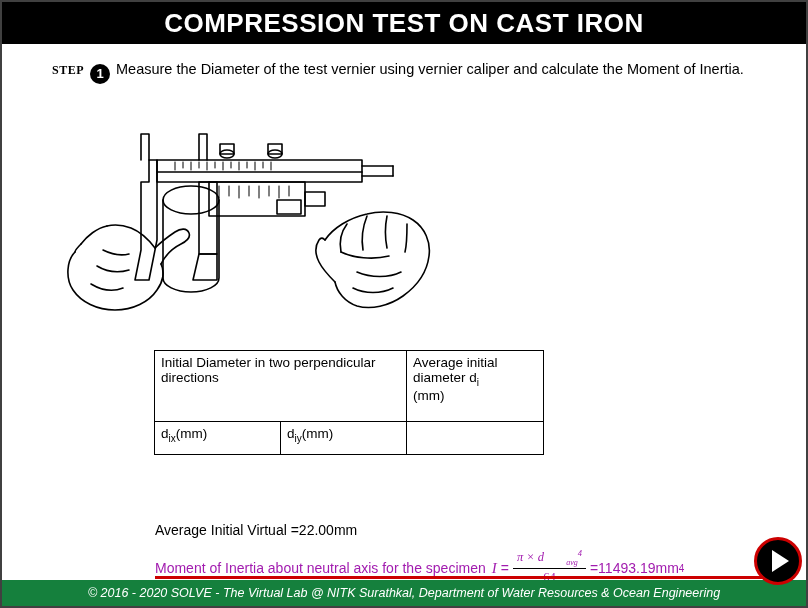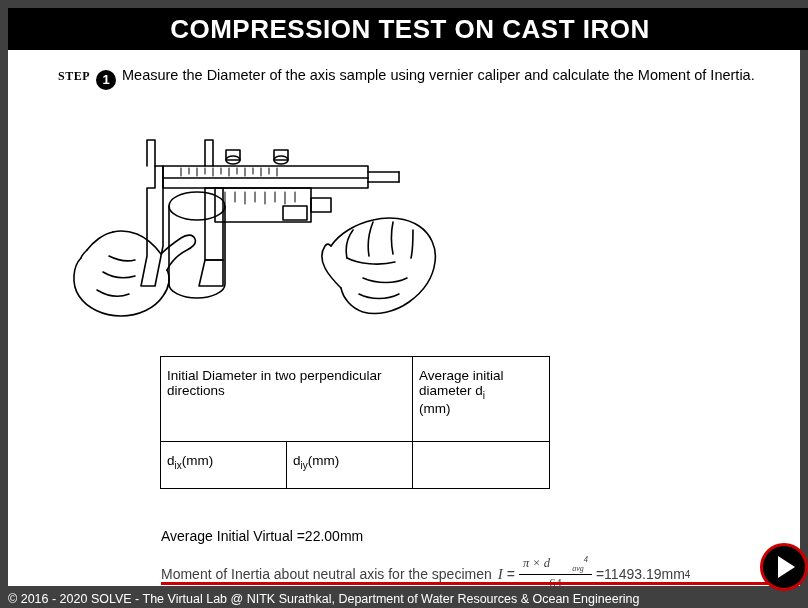--- a/index.html
+++ b/index.html
@@ -11,21 +11,21 @@
     height: 608px;
     font-family: "Liberation Sans", sans-serif;
     background: #ffffff;
     overflow: hidden;
   }
   #page {
     position: relative;
     width: 808px;
     height: 608px;
     box-sizing: border-box;
-    border: 8px solid #404040;
+    border: 2px solid #404040;
     background: #ffffff;
   }
   
   #header {
     position: absolute;
     left: 0;
     top: 0;
     width: 804px;
     height: 42px;
     background: #000000;
@@ -91,21 +91,21 @@
     left: 152px;
     top: 348px;
     border-collapse: collapse;
     table-layout: fixed;
   }
   #data-table td {
     border: 1px solid #000000;
     font-family: "Liberation Sans", sans-serif;
     font-size: 13.5px;
     color: #000000;
-    padding: 11px 6px;
+    padding: 4px 6px;
     vertical-align: top;
   }
   .col-a { width: 113px; }
   .col-b { width: 113px; }
   .col-c { width: 124px; }
   .cell-tall { height: 62px; }
   .cell-mid { height: 24px; margin-left: 42px; }
   sub { font-size: 10px; }
   sup { font-size: 10px; }
   
@@ -116,21 +116,21 @@
     font-family: "Liberation Sans", sans-serif;
     font-size: 14px;
     color: #000000;
   }
   #result-line-2 {
     position: absolute;
     left: 153px;
     top: 548px;
     font-family: "Liberation Sans", sans-serif;
     font-size: 14px;
-    color: #404040;
+    color: #a21caf;
     display: flex;
     align-items: center;
     white-space: nowrap;
   }
   .formula-italic {
     font-family: "Liberation Serif", serif;
     font-style: italic;
     font-size: 15px;
     margin: 0 4px 0 6px;
   }
@@ -168,24 +168,26 @@
     width: 638px;
     height: 3px;
     background: #cc0000;
   }
   #footer-bar {
     position: absolute;
     left: 0;
     top: 578px;
     width: 804px;
     height: 26px;
-    background: #404040;
+    background: #15803d;
     color: #ffffff;
     display: flex;
     align-items: center;
+    justify-content: center;
+    font-style: italic;
   }
   #footer-text {
     font-family: "Liberation Sans", sans-serif;
     font-size: 12.5px;
     color: #ffffff;
     white-space: nowrap;
   }
   
   #next-button {
     position: absolute;
@@ -214,21 +216,21 @@
 </head>
 <body>
 
 <div id="page">
 
   <div id="header">
     <div id="header-title">COMPRESSION TEST ON CAST IRON</div>
   </div>
 
   <div id="step-block">
-    <span id="step-label">STEP</span><span id="step-badge">1</span><span id="step-text">Measure the Diameter of the axis sample using vernier caliper and calculate the Moment of Inertia.</span>
+    <span id="step-label">STEP</span><span id="step-badge">1</span><span id="step-text">Measure the Diameter of the test vernier using vernier caliper and calculate the Moment of Inertia.</span>
   </div>
 
   <div id="illustration">
     <svg width="420" height="215" viewBox="0 0 420 215" xmlns="http://www.w3.org/2000/svg">
       <g fill="none" stroke="#000000" stroke-width="1.6" stroke-linejoin="round" stroke-linecap="round">
 
         <rect x="100" y="40" width="205" height="22"></rect>
         <line x1="100" y1="52" x2="305" y2="52"></line>
 
         <g stroke-width="1">

